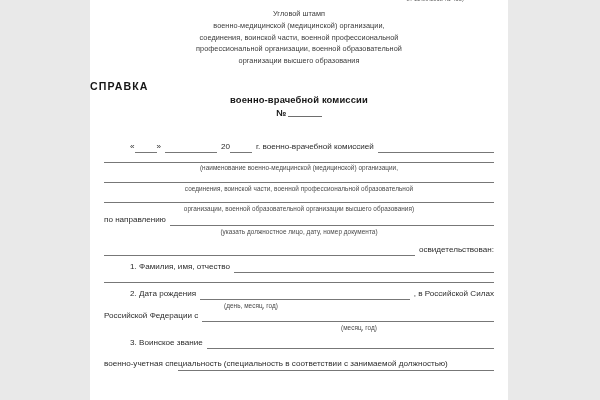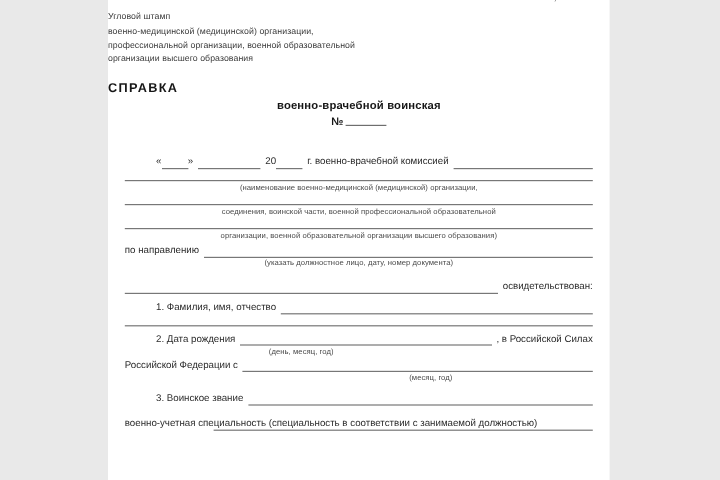--- a/index.html
+++ b/index.html
@@ -48,21 +48,21 @@
     right: 44px;
     font-size: 5.6px;
     color: #5d5d5d;
     white-space: nowrap;
     letter-spacing: .1px;
   }
 
   .stamp-block {
     margin: 0;
     padding-top: 8px;
-    text-align: left;
+    text-align: center;
     font-size: 7.3px;
     line-height: 1.62;
     color: #3a3a3a;
     letter-spacing: .05px;
   }
   .stamp-block div { white-space: nowrap; }
 
   .doc-title {
     margin-top: 13px;
     font-size: 10.6px;
@@ -153,26 +153,27 @@
 <div id="viewport">
 
   <div id="page">
     <div id="page-inner">
 
       <div class="reg-ref">от 12.09.2018 № 455)</div>
 
       <div class="stamp-block">
         <div>Угловой штамп</div>
         <div>военно-медицинской (медицинской) организации,</div>
+        <div>соединения, воинской части, военной профессиональной</div>
         <div>профессиональной организации, военной образовательной</div>
         <div>организации высшего образования</div>
       </div>
 
       <div class="doc-title">СПРАВКА</div>
-      <div class="doc-sub">военно-врачебной воинская</div>
+      <div class="doc-sub">военно-врачебной комиссии</div>
       <div class="doc-num">
         <span>№</span><span class="u"></span>
       </div>
 
       <div class="body-area">
 
         <div class="sp-12"></div>
 
         <div class="row">
           <span class="indent" style="width:26px"></span>

